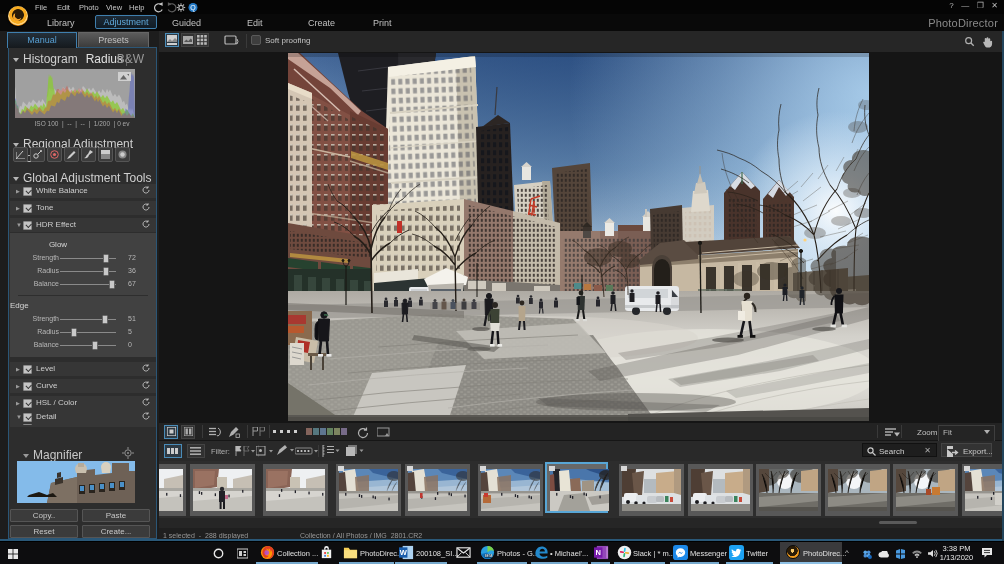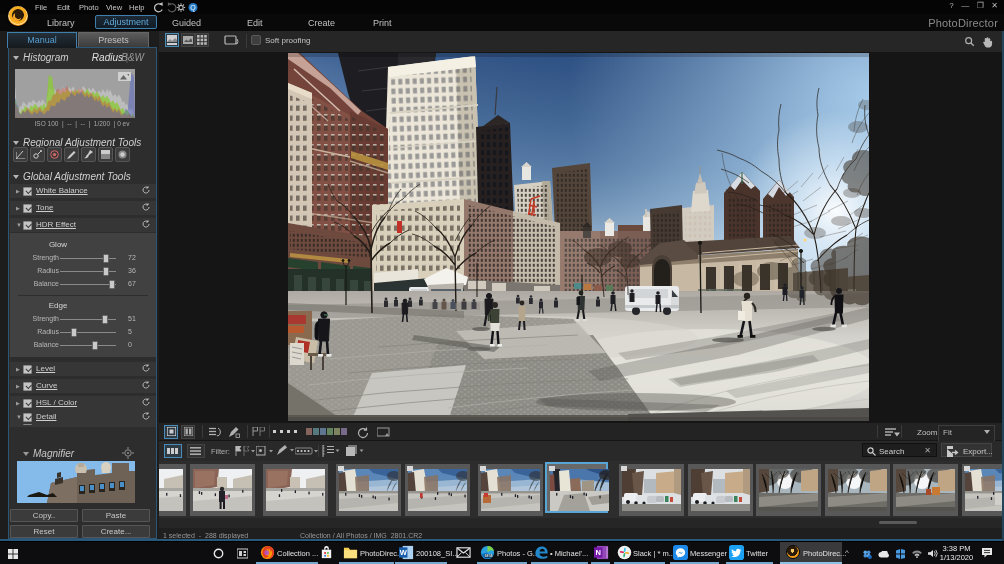--- a/index.html
+++ b/index.html
@@ -22,27 +22,27 @@
 background:linear-gradient(#1d2a36,#101c26);color:#5fa7d8;font-size:9px;text-align:center;line-height:13px;}
 #pdtext{position:absolute;right:6px;top:17px;font-size:11px;color:#8a8a8a;letter-spacing:.2px;}
 #winbtns{position:absolute;right:5px;top:1px;font-size:8px;color:#b8b8b8;letter-spacing:1px;}
 
 #leftpanel{position:absolute;left:0;top:31px;width:159px;height:510px;background:#1d1d1d;}
 #panelbox{position:absolute;left:8px;top:16px;width:149px;height:492px;border:1px solid #2b5676;background:#2d2d2d;}
 #mantab{position:absolute;left:7px;top:1px;width:70px;height:16px;z-index:5;border:1px solid #3f7fae;border-bottom:none;
 background:linear-gradient(#24303a,#15191d);color:#579fd2;font-size:9px;text-align:center;line-height:14px;}
 #pretab{position:absolute;left:78px;top:1px;width:71px;height:15px;border:1px solid #666;border-bottom:none;
 background:linear-gradient(#5c5c5c,#3c3c3c);color:#c0c0c0;font-size:9px;text-align:center;line-height:14px;}
-.phead{position:absolute;left:4px;font-size:10px;color:#d0d0d0;font-style:italic;}
+.phead{position:absolute;left:4px;font-size:12px;color:#d0d0d0;}
 .tri{display:inline-block;width:0;height:0;border-left:3.5px solid transparent;border-right:3.5px solid transparent;border-top:4.5px solid #b5b5b5;margin-right:4px;vertical-align:1px;}
 .secrow{position:absolute;left:1px;width:146px;height:14px;background:#363636;font-size:8px;color:#cecece;line-height:14px;}
 .secrow .arr{position:absolute;left:6px;top:0;color:#9a9a9a;font-size:5px;}
 .cbx{position:absolute;left:13px;top:2.5px;width:9px;height:9px;background:#c4c4c4;border:1px solid #888;border-radius:1px;}
 .cbx:after{content:"";position:absolute;left:1.5px;top:1px;width:4px;height:2.5px;border-left:1.5px solid #333;border-bottom:1.5px solid #333;transform:rotate(-45deg);}
-.slbl{position:absolute;left:26px;top:0;text-decoration:underline;}
+.slbl{position:absolute;left:26px;top:0;}
 .rst{position:absolute;right:5px;top:1px;width:10px;height:10px;}
 .srow{position:absolute;height:12px;width:146px;font-size:7px;color:#b8b8b8;}
 .srow .lab{position:absolute;right:97px;top:2px;}
 .srow .track{position:absolute;left:50px;top:6px;width:56px;height:1.2px;background:#8a8a8a;}
 .srow .thumb{position:absolute;top:1.5px;width:6px;height:9px;background:#c9c9c9;border:1px solid #666;border-radius:1.5px;}
 .srow .val{position:absolute;left:118px;top:2px;}
 .btn{position:absolute;width:68px;height:13px;background:#3b3b3b;border:1px solid #555;font-size:8px;color:#c8c8c8;text-align:center;line-height:12px;border-radius:1px;}
 
 #topbar{position:absolute;left:159px;top:31px;width:845px;height:31px;background:#262626;border-bottom:1px solid #101010;}
 #canvas{position:absolute;left:159px;top:52px;width:845px;height:371px;background:#151515;}
@@ -206,21 +206,21 @@
             <span class="thumb" style="left:93px"></span>
             <span class="val">36</span>
           </div>
         <div class="srow" style="top:45px">
             <span class="lab">Balance</span>
             <span class="track"></span>
             <span class="thumb" style="left:99px"></span>
             <span class="val">67</span>
           </div>
         <div class="abs" style="left:8px;top:62px;width:130px;height:1px;background:#2e2e2e"></div>
-        <div class="abs" style="left:0;top:68px;width:96px;text-align:center;font-size:8px;color:#d6d6d6">Edge</div>
+        <div class="abs" style="left:0;top:68px;width:96px;text-align:left;font-size:8px;color:#d6d6d6">Edge</div>
         <div class="srow" style="top:80px">
             <span class="lab">Strength</span>
             <span class="track"></span>
             <span class="thumb" style="left:92px"></span>
             <span class="val">51</span>
           </div>
         <div class="srow" style="top:93px">
             <span class="lab">Radius</span>
             <span class="track"></span>
             <span class="thumb" style="left:61px"></span>

